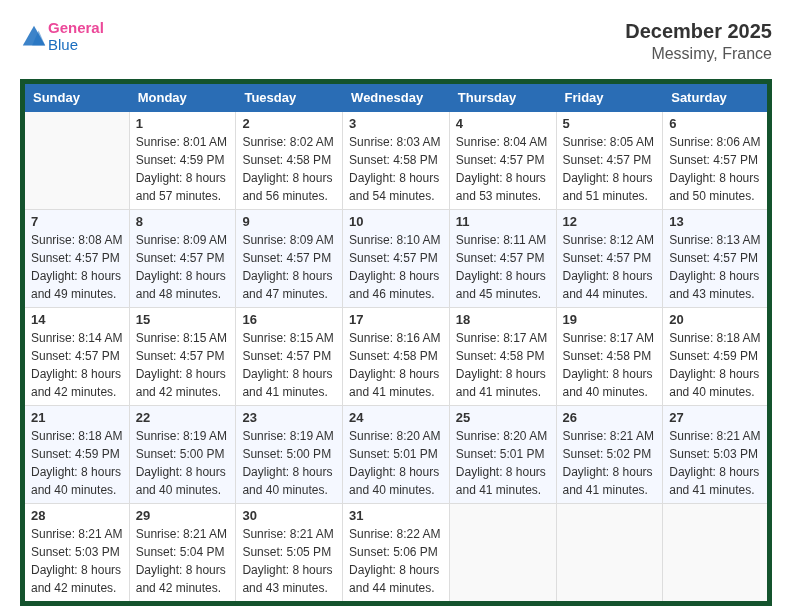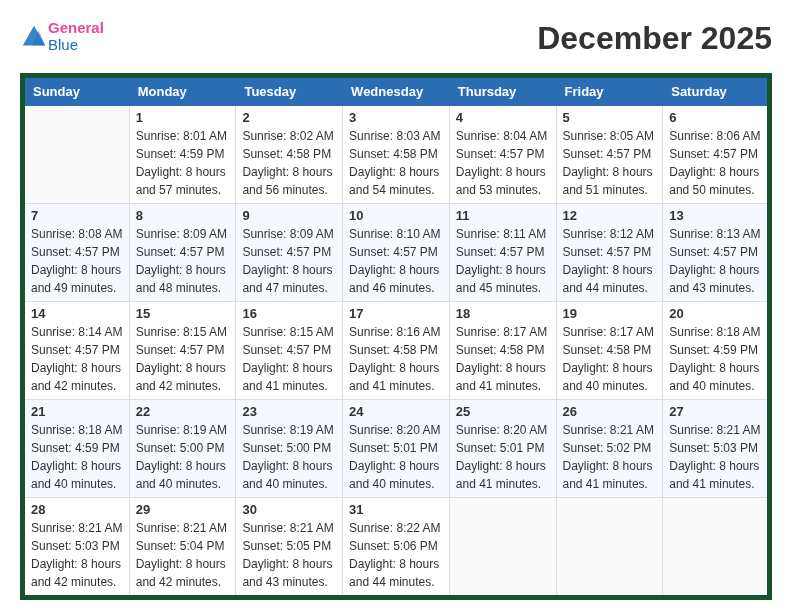--- a/index.html
+++ b/index.html
@@ -17,21 +17,21 @@
       margin-bottom: 16px;
     }
     .logo-icon {
       width: 28px;
       height: 28px;
     }
     .title-block {
       text-align: right;
     }
     .month-title {
-      font-size: 32px;
+      font-size: 20px;
       font-weight: bold;
       color: #333;
       text-align: right;
     }
     .location {
       font-size: 16px;
       color: #555;
       margin-top: 2px;
     }
     .calendar {
@@ -98,20 +98,21 @@
         <polygon points="20,8 27,24 13,24" fill="#1a6dbf" opacity="0.5"></polygon>
       </svg>
       <div>
         <div style="font-size:15px;font-weight:bold;color:#ec4899;line-height:1.1;">General</div>
         <div style="font-size:15px;font-weight:normal;color:#1a6dbf;line-height:1.1;">Blue</div>
       </div>
     </div>
   </div>
   <div class="title-block">
     <div class="month-title">December 2025</div>
+    <div class="location">Messimy, France</div>
   </div>
 </div>
 
 <table class="calendar">
   <thead>
     <tr>
       <th>Sunday</th>
       <th>Monday</th>
       <th>Tuesday</th>
       <th>Wednesday</th>

